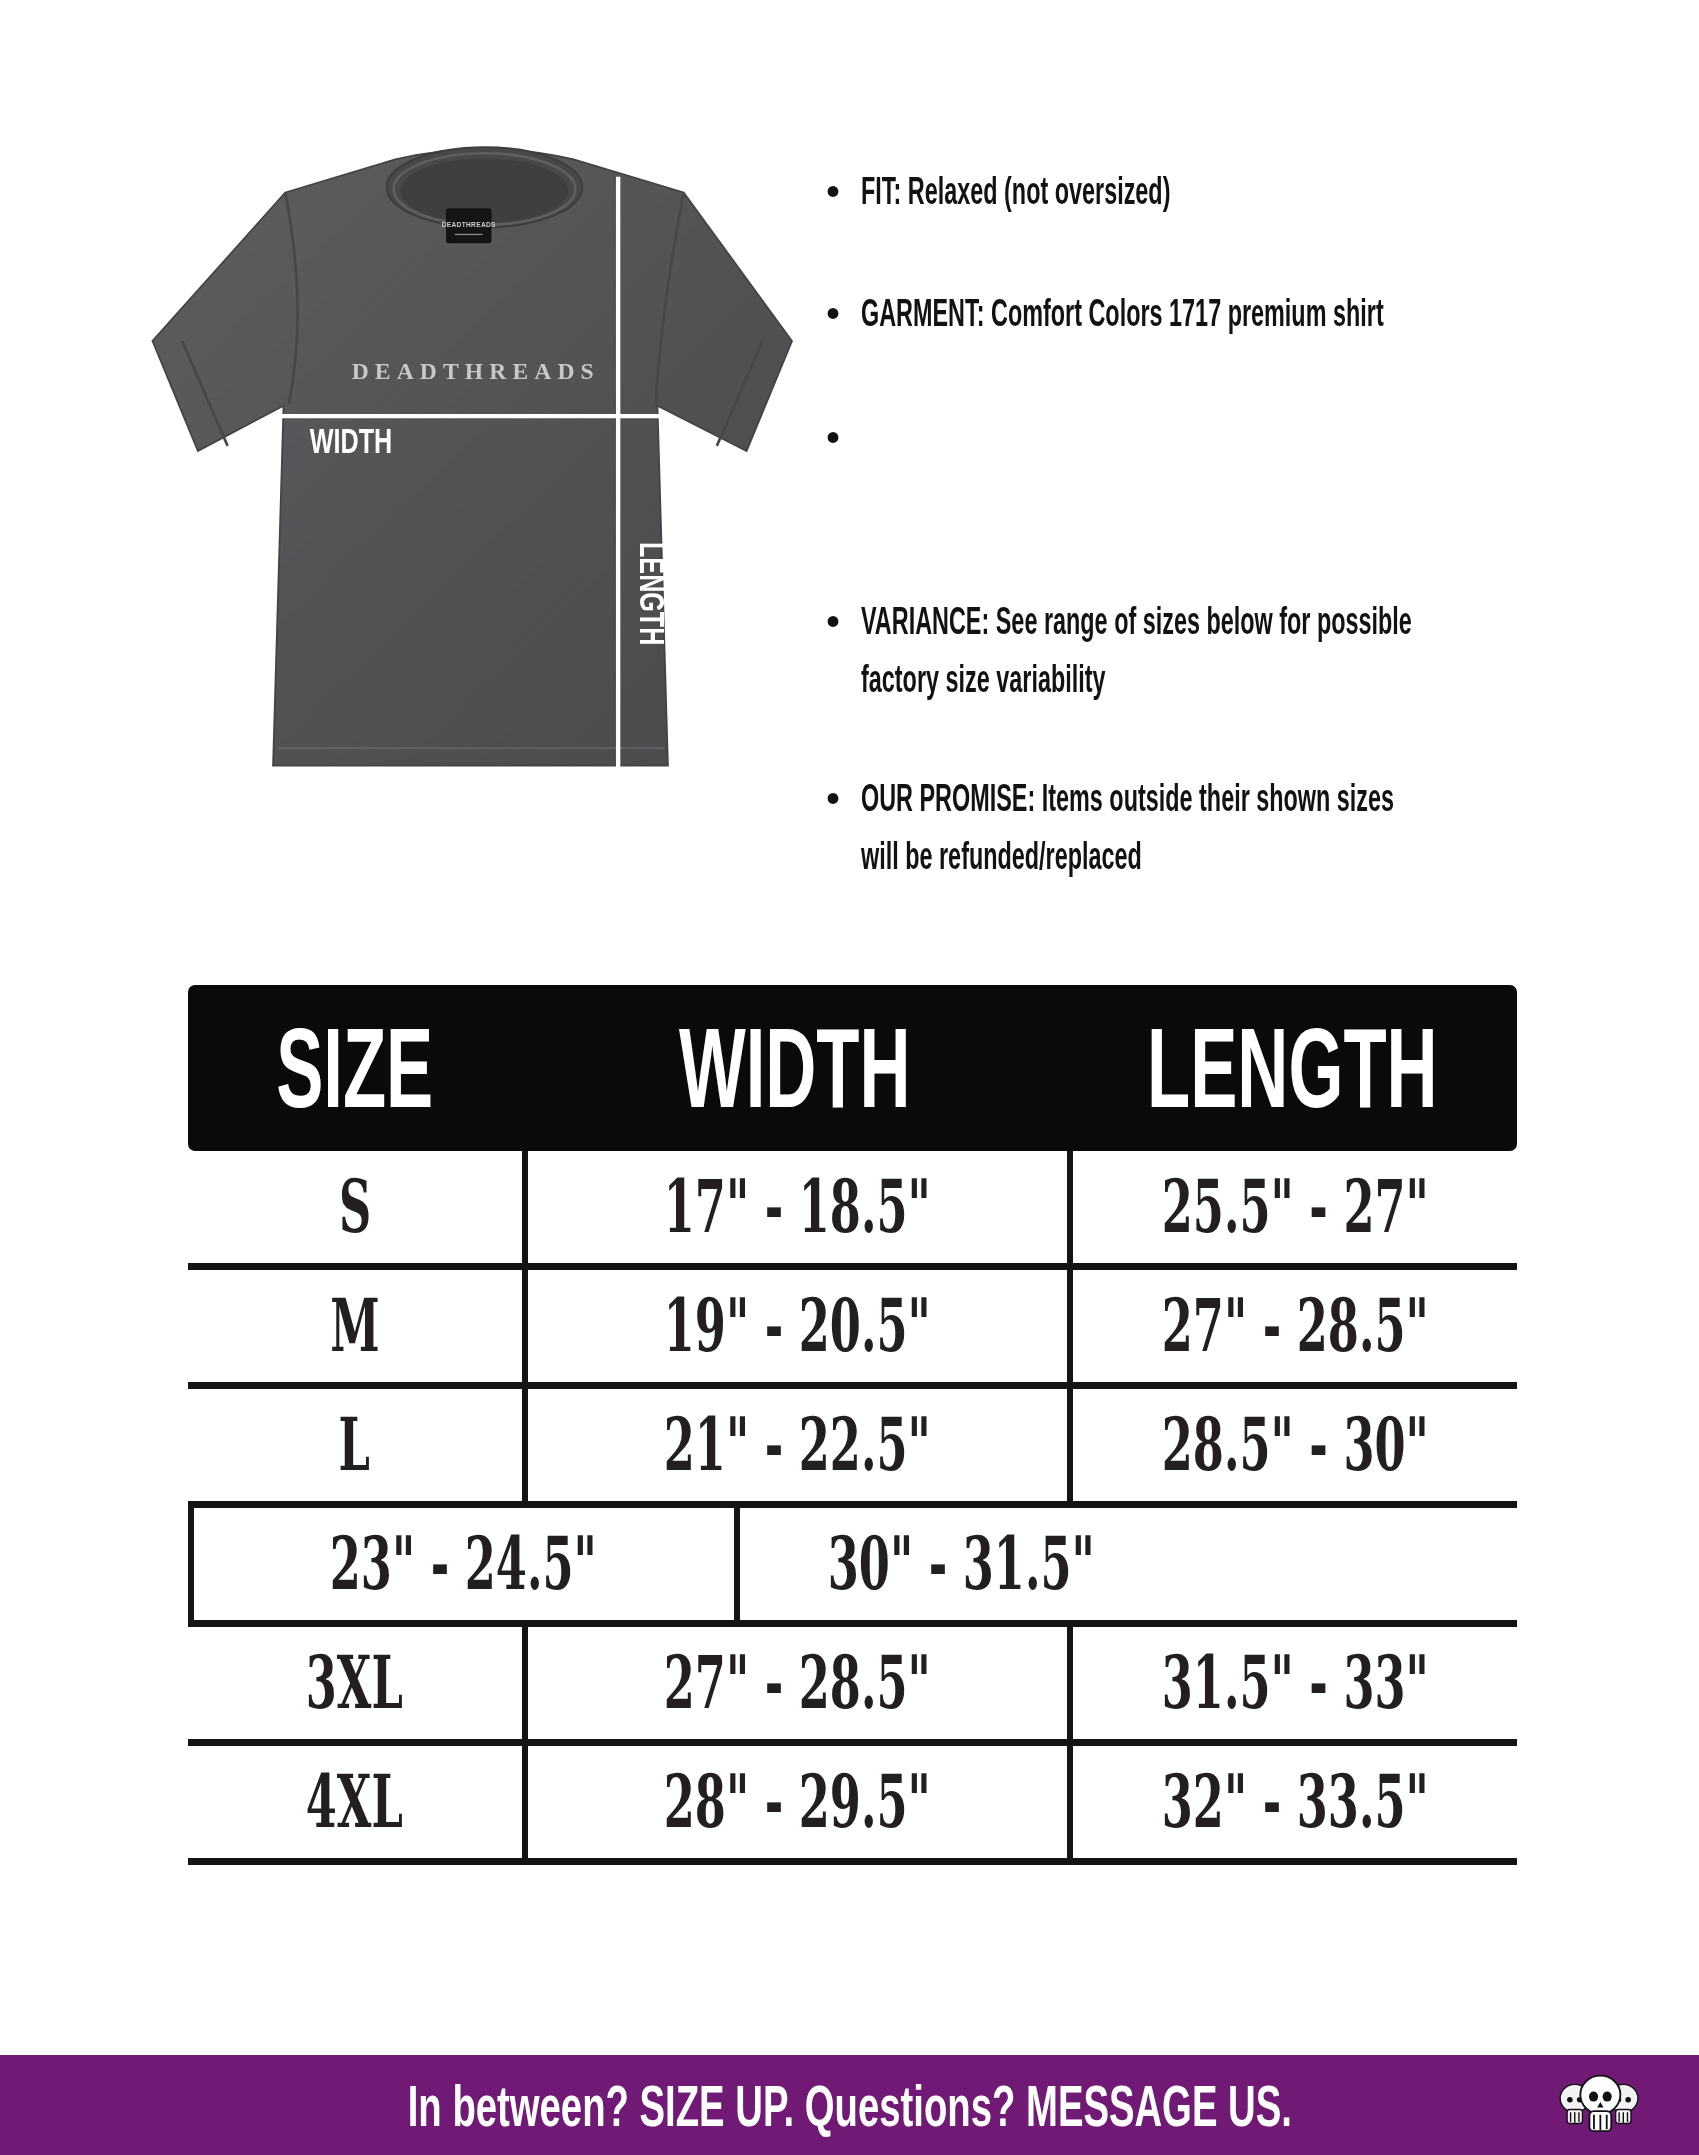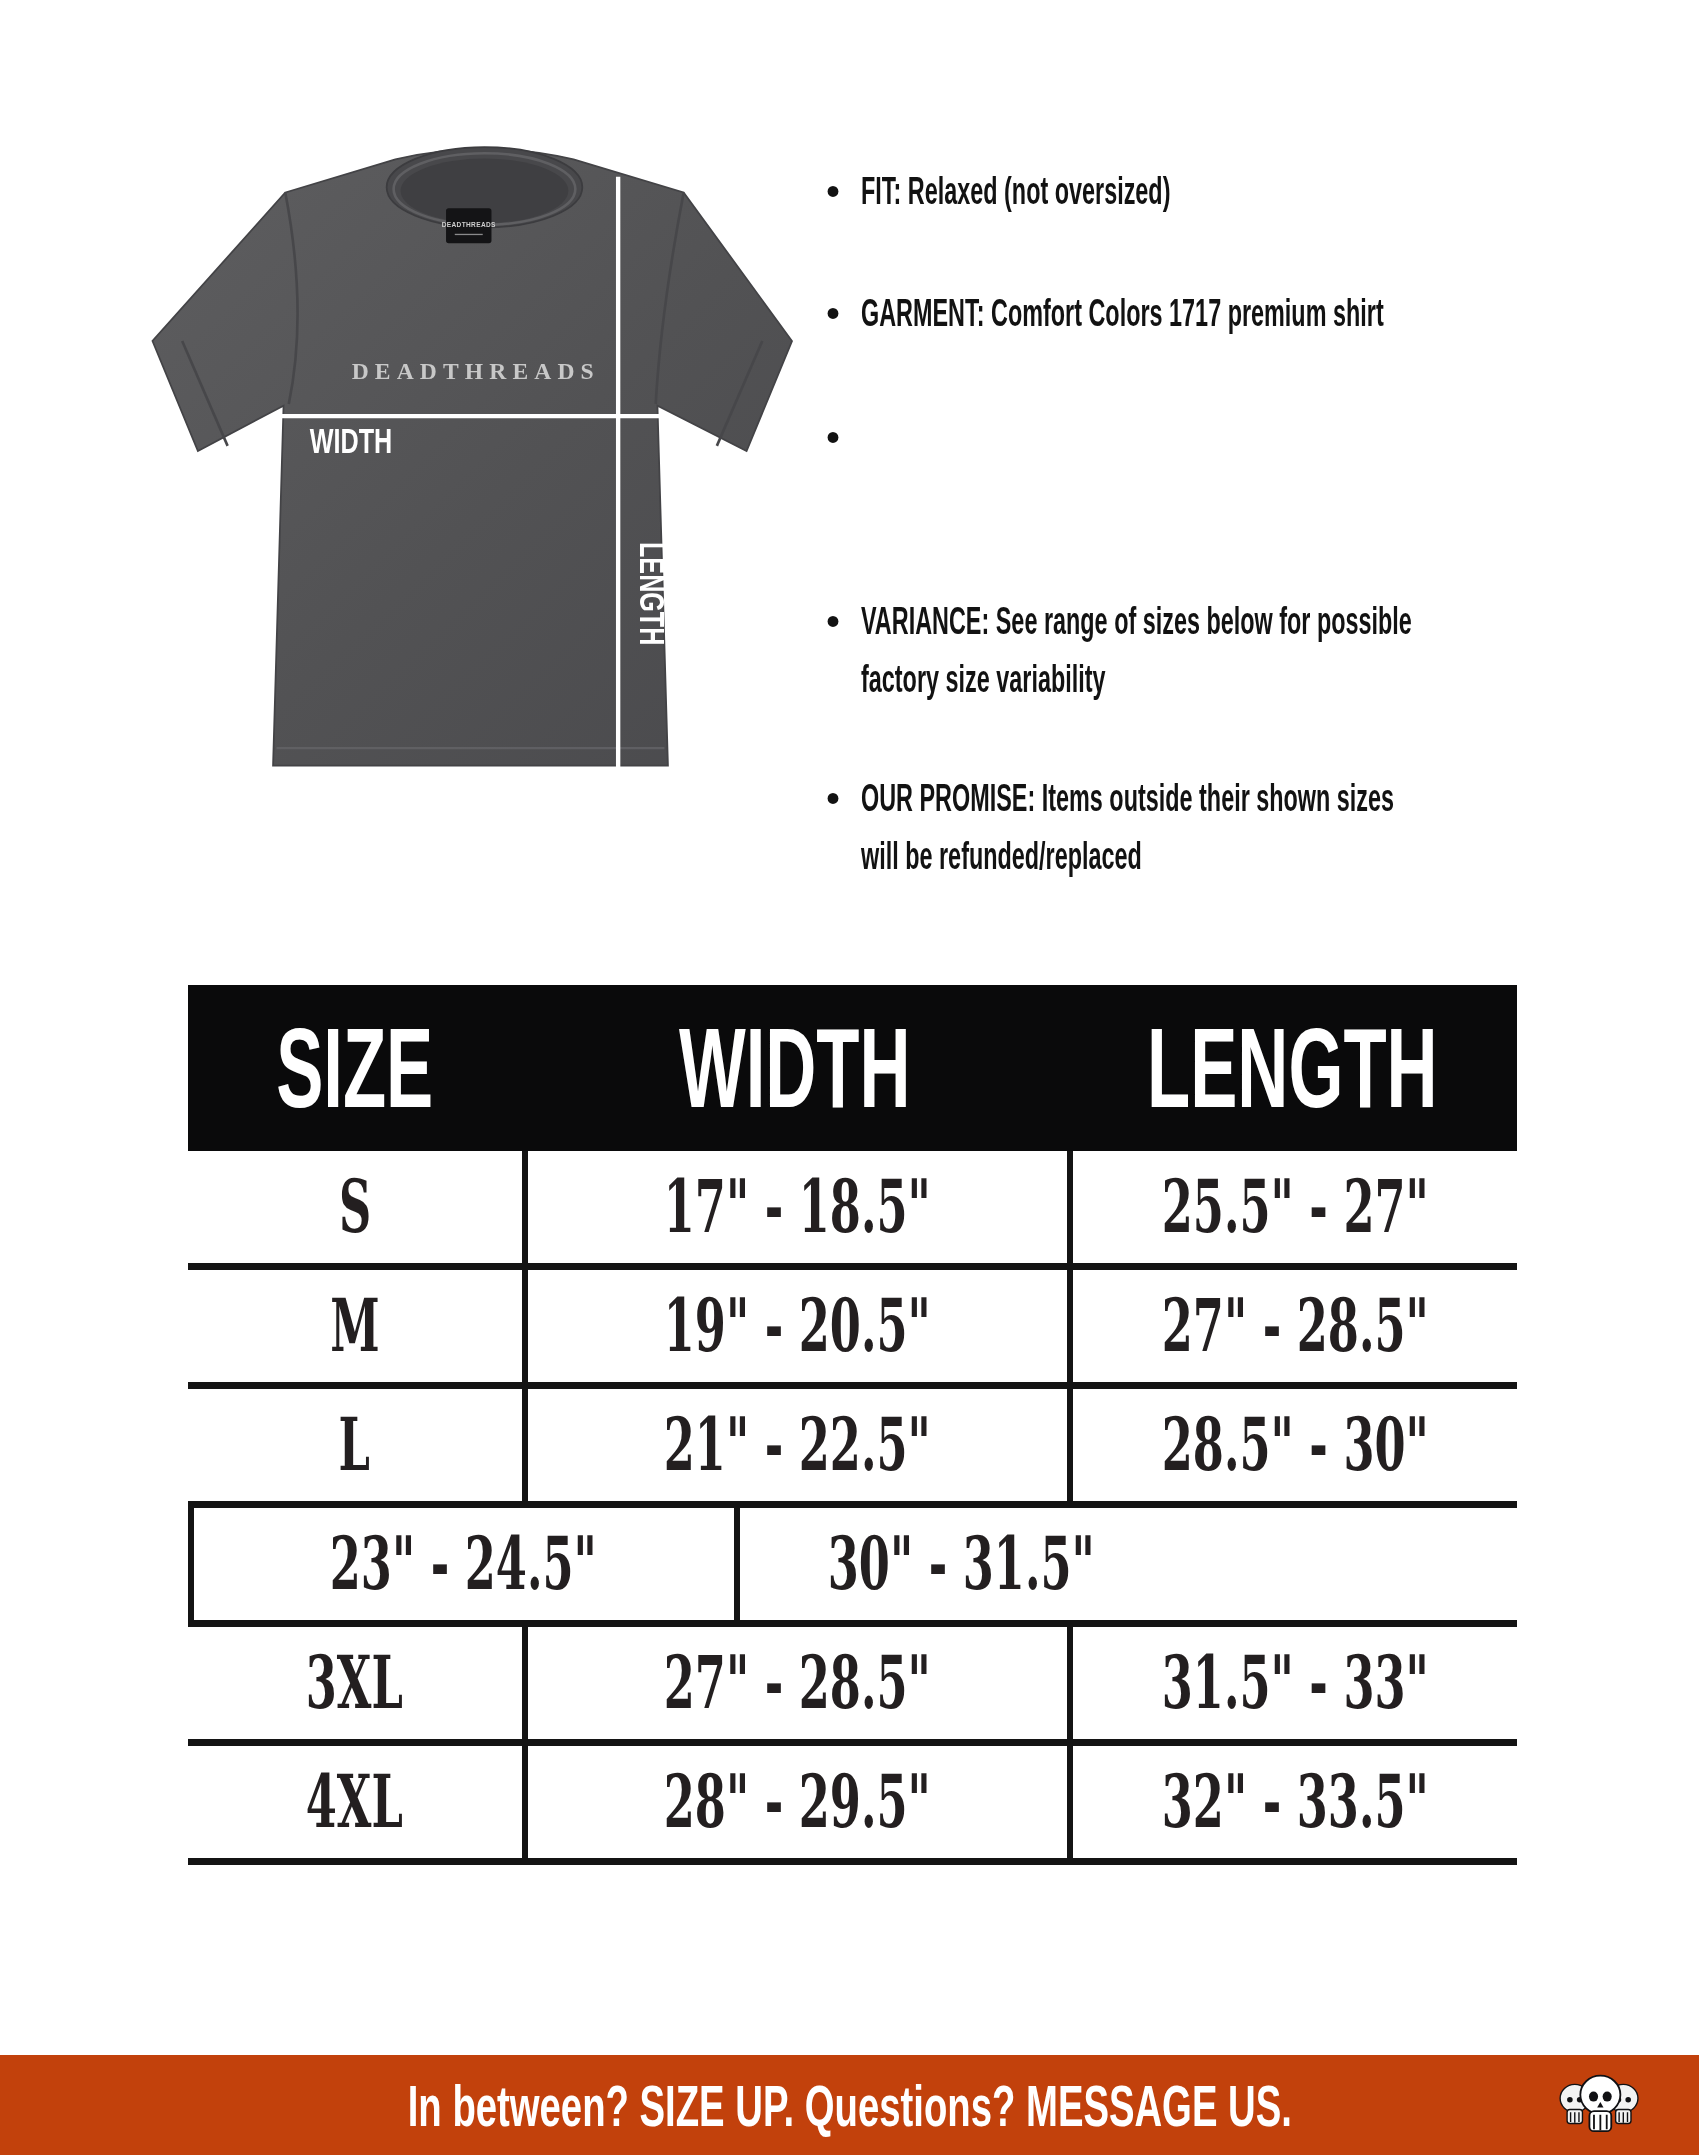--- a/index.html
+++ b/index.html
@@ -28,33 +28,33 @@
   .spec-lines{display:flex;flex-direction:column;}
   .spec-line{font-weight:700;font-size:39px;line-height:58px;letter-spacing:0;}
   .b1{top:0px;}
   .b2{top:122px;}
   .b3{top:246px;}
   .b4{top:430px;}
   .b5{top:607px;}
 
   
   .size-table{position:absolute;left:188px;top:985px;width:1329px;}
-  .thead{display:flex;height:166px;background:#0a0a0b;color:#fff;align-items:center;}
+  .thead{display:flex;height:166px;background:#0a0a0b;color:#fff;align-items:center;border-radius:7px;}
   .th{display:flex;align-items:center;justify-content:center;height:100%;}
   .c1{width:25.1%;}
   .c2{width:41.05%;}
   .c3{width:33.85%;}
   .th-text{font-weight:700;font-size:114px;line-height:1;}
   .tr{display:flex;height:119px;box-sizing:border-box;border-bottom:7px solid #141414;align-items:stretch;background:#fff;}
   .td{display:flex;align-items:center;justify-content:center;box-sizing:border-box;}
   .td.c2,.td.c3{border-left:6.1px solid #141414;}
   .cell-text{font-family:"DejaVu Serif", serif;font-weight:700;font-size:72px;line-height:1;color:#231f20;}
 
   
-  .footer-bar{position:absolute;left:0;bottom:0;width:100%;height:101px;background:#c2410c;display:flex;align-items:center;justify-content:center;}
+  .footer-bar{position:absolute;left:0;bottom:0;width:100%;height:101px;background:#701a75;display:flex;align-items:center;justify-content:center;}
   .footer-text{color:#ffffff;font-weight:700;font-size:58px;line-height:1;}
   .skulls{position:absolute;right:54px;top:50%;transform:translateY(-50%);width:91px;height:80px;}
 </style>
 </head>
 <body>
 
 <div class="page">
 
   <div class="shirt-wrap">
     <svg viewBox="0 0 760 778">

